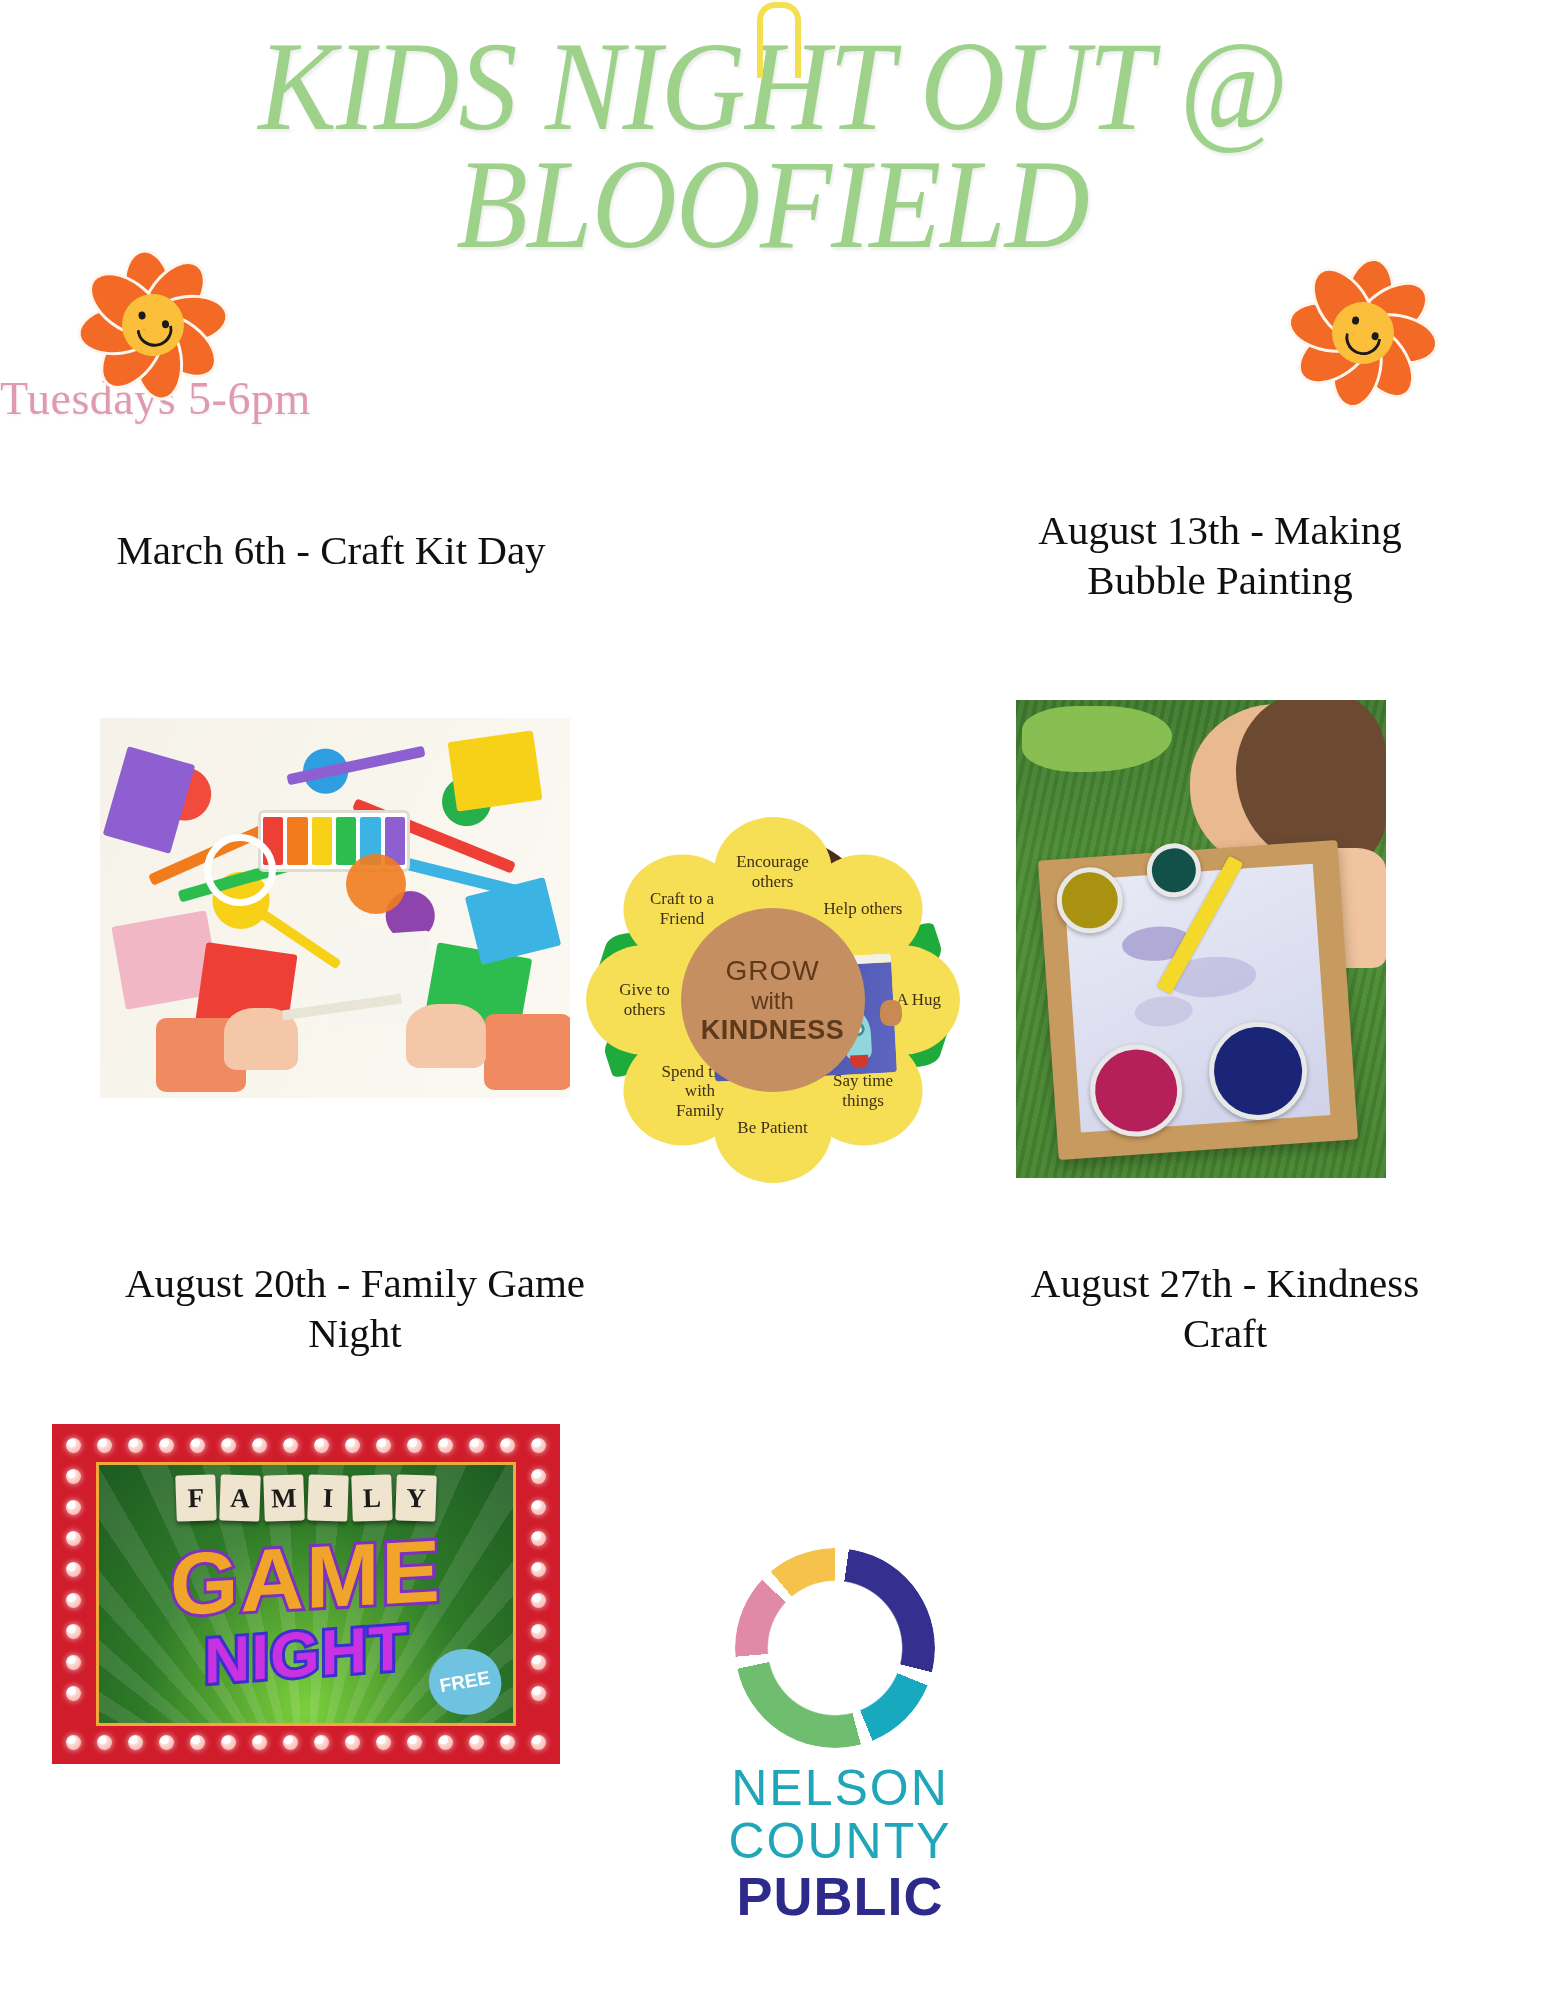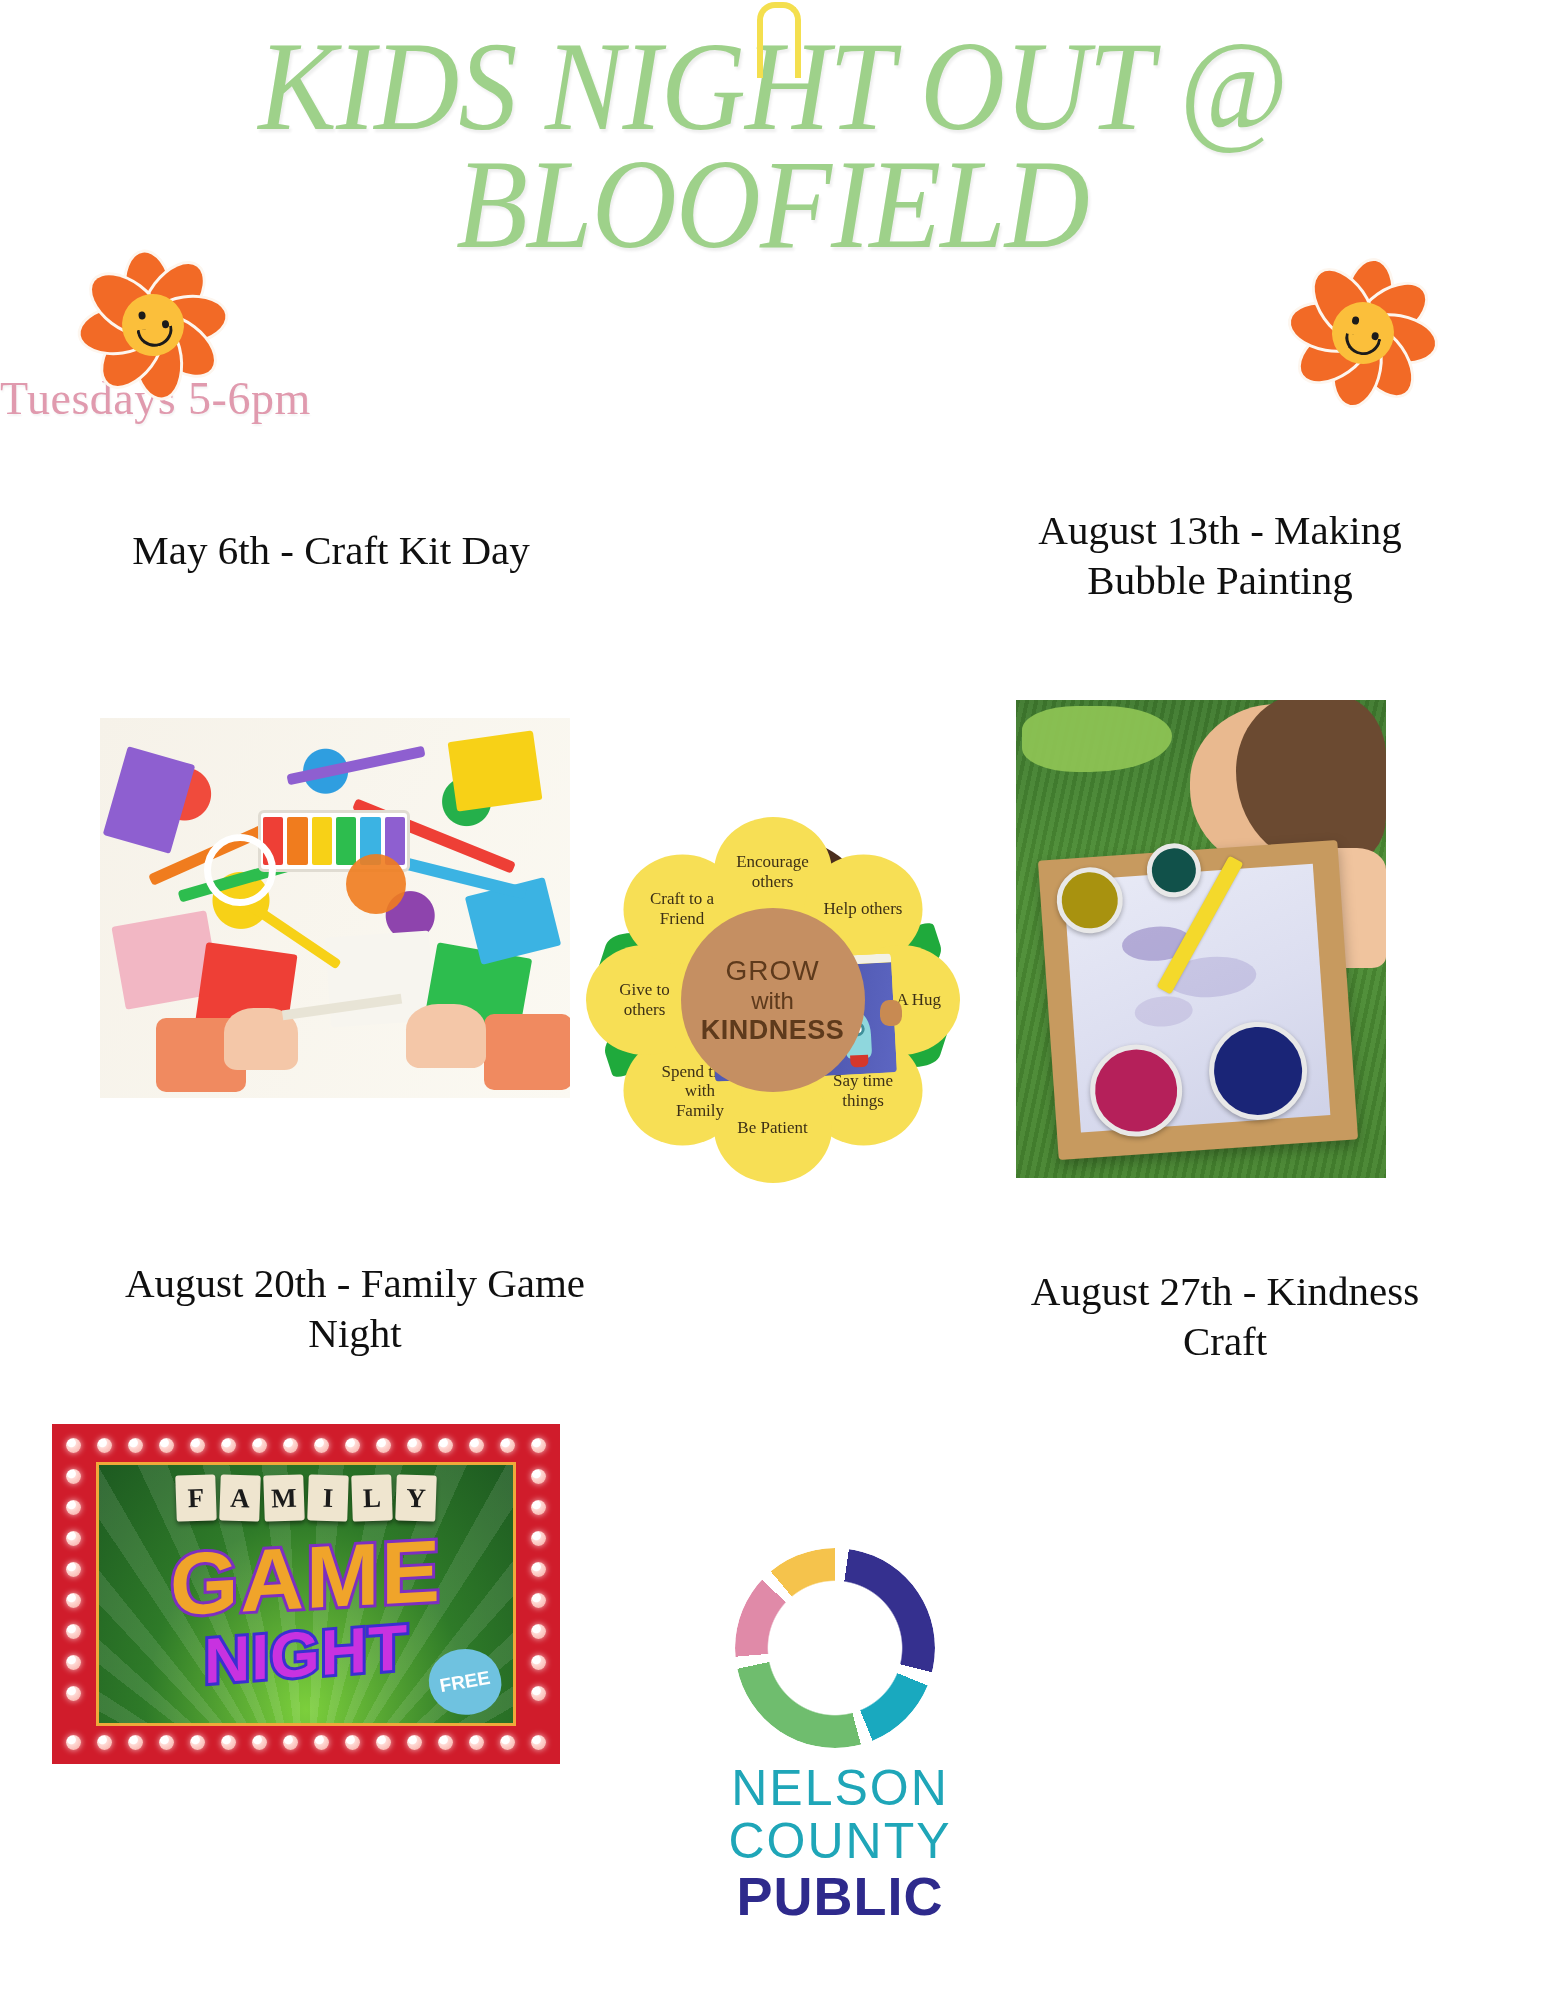--- a/index.html
+++ b/index.html
@@ -61,21 +61,21 @@
 
   
   .ev-head{
     position:absolute;text-align:center;color:#101010;
     font-family:"Liberation Serif", serif;
     font-size:41px;line-height:1.22;font-weight:400;
   }
   .ev1-head{left:96px;top:525px;width:470px;}
   .ev2-head{left:1010px;top:505px;width:420px;}
   .ev3-head{left:110px;top:1258px;width:490px;}
-  .ev4-head{left:1010px;top:1258px;width:430px;margin-top:8px;}
+  .ev4-head{left:1010px;top:1258px;width:430px;}
 
   
   .img-frame{position:absolute;overflow:hidden;background:#fff;}
 
   
   .craft{left:100px;top:718px;width:470px;height:380px;
     background:
       radial-gradient(circle at 18% 20%, #f04b3c 0 26px, transparent 27px),
       radial-gradient(circle at 48% 14%, #2f9ee0 0 22px, transparent 23px),
       radial-gradient(circle at 78% 22%, #25b04b 0 24px, transparent 25px),
@@ -241,21 +241,21 @@
     <div class="petal" style="transform:rotate(180deg) translateY(-34px);"></div>
     <div class="petal" style="transform:rotate(225deg) translateY(-34px);"></div>
     <div class="petal" style="transform:rotate(270deg) translateY(-34px);"></div>
     <div class="petal" style="transform:rotate(315deg) translateY(-34px);"></div>
     <div class="center"></div>
     <div class="eye" style="left:62px;top:60px;"></div>
     <div class="eye" style="left:84px;top:72px;"></div>
     <div class="smile" style="left:58px;top:78px;"></div>
   </div>
 
-  <div class="ev-head ev1-head">May 6th - Craft Kit Day</div>
+  <div class="ev-head ev1-head">March 6th - Craft Kit Day</div>
 
   <div class="img-frame craft">
     <div class="sheet" style="left:18px;top:200px;width:96px;height:84px;background:#f2b7c4;transform:rotate(-10deg);"></div>
     <div class="sheet" style="left:100px;top:230px;width:92px;height:86px;background:#ee3f36;transform:rotate(8deg);"></div>
     <div class="sheet" style="left:228px;top:216px;width:104px;height:90px;background:#f7f5ef;transform:rotate(-4deg);"></div>
     <div class="sheet" style="left:330px;top:232px;width:96px;height:80px;background:#2dbd4e;transform:rotate(10deg);"></div>
     <div class="sheet" style="left:372px;top:168px;width:82px;height:70px;background:#3bb3e3;transform:rotate(-14deg);"></div>
     <div class="sheet" style="left:14px;top:36px;width:70px;height:92px;background:#8e5fd0;transform:rotate(16deg);"></div>
     <div class="sheet" style="left:352px;top:18px;width:86px;height:70px;background:#f7d117;transform:rotate(-8deg);"></div>
 

